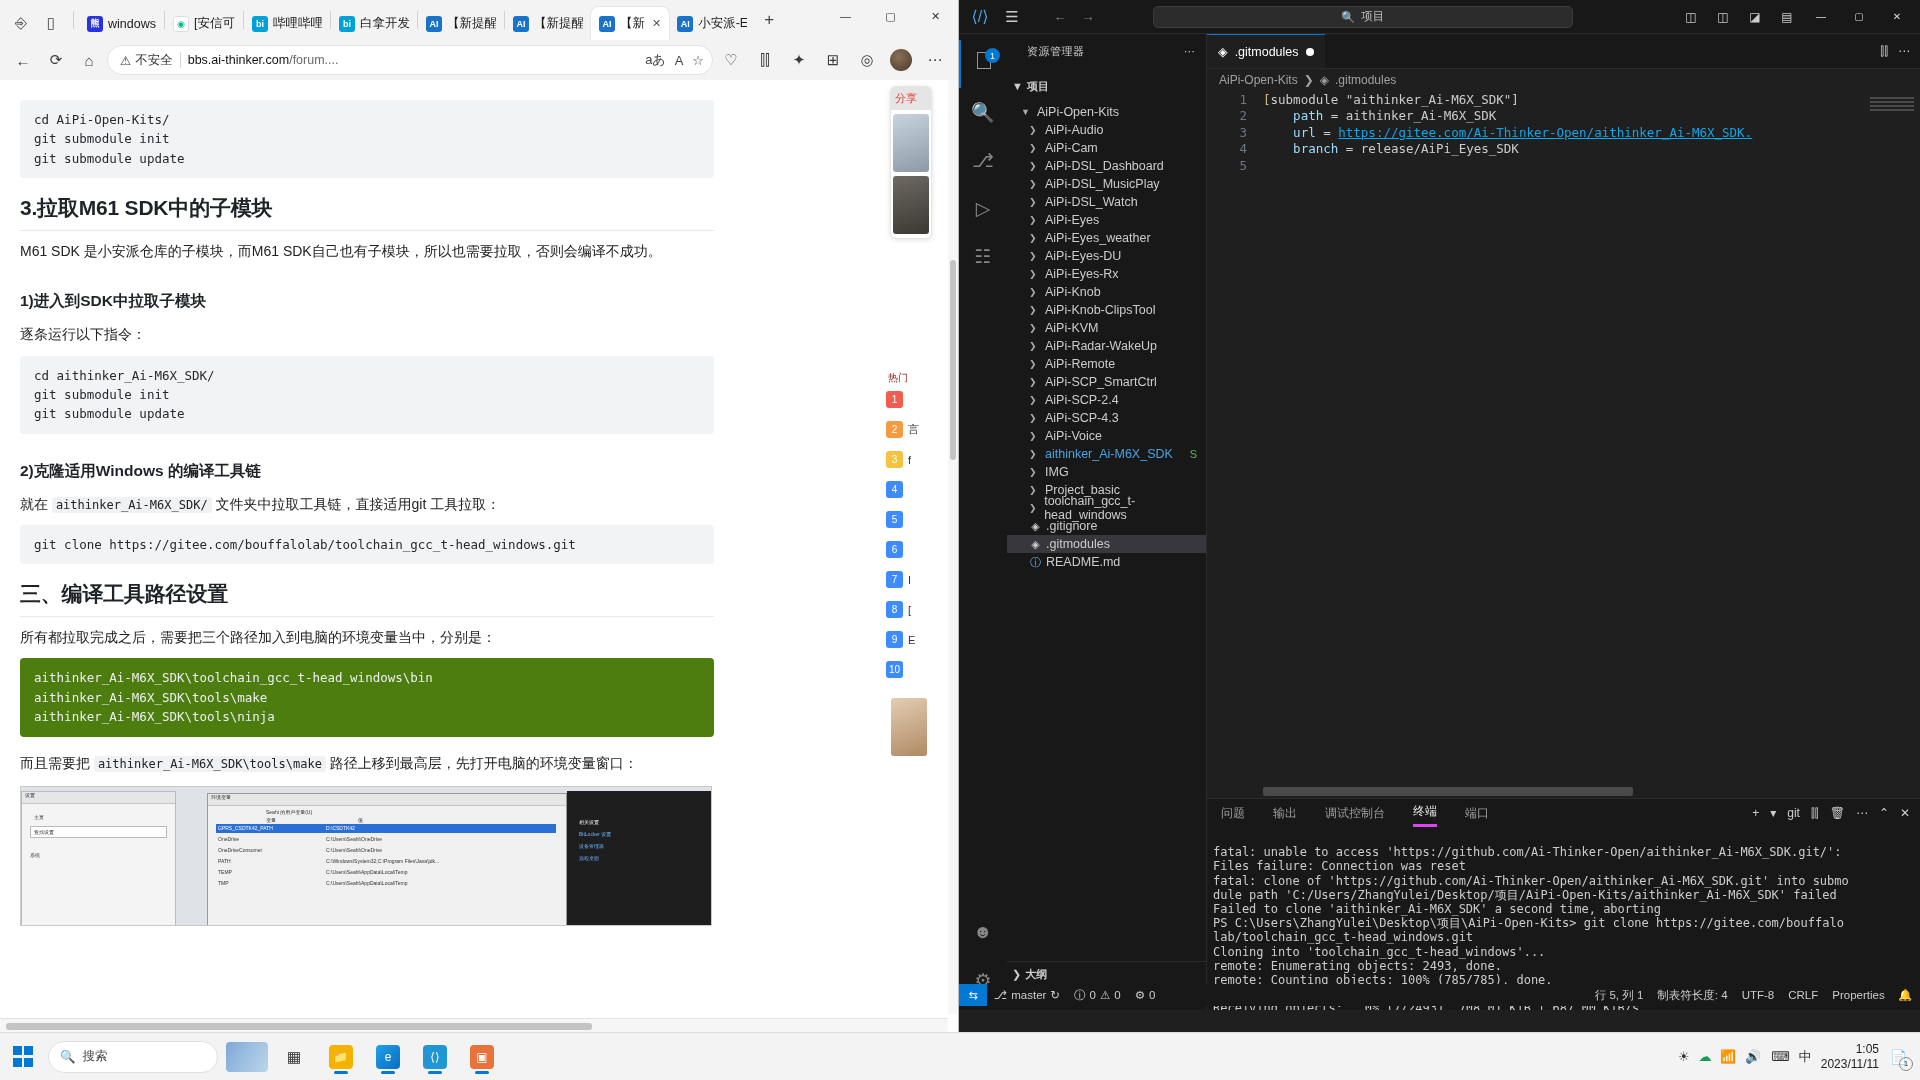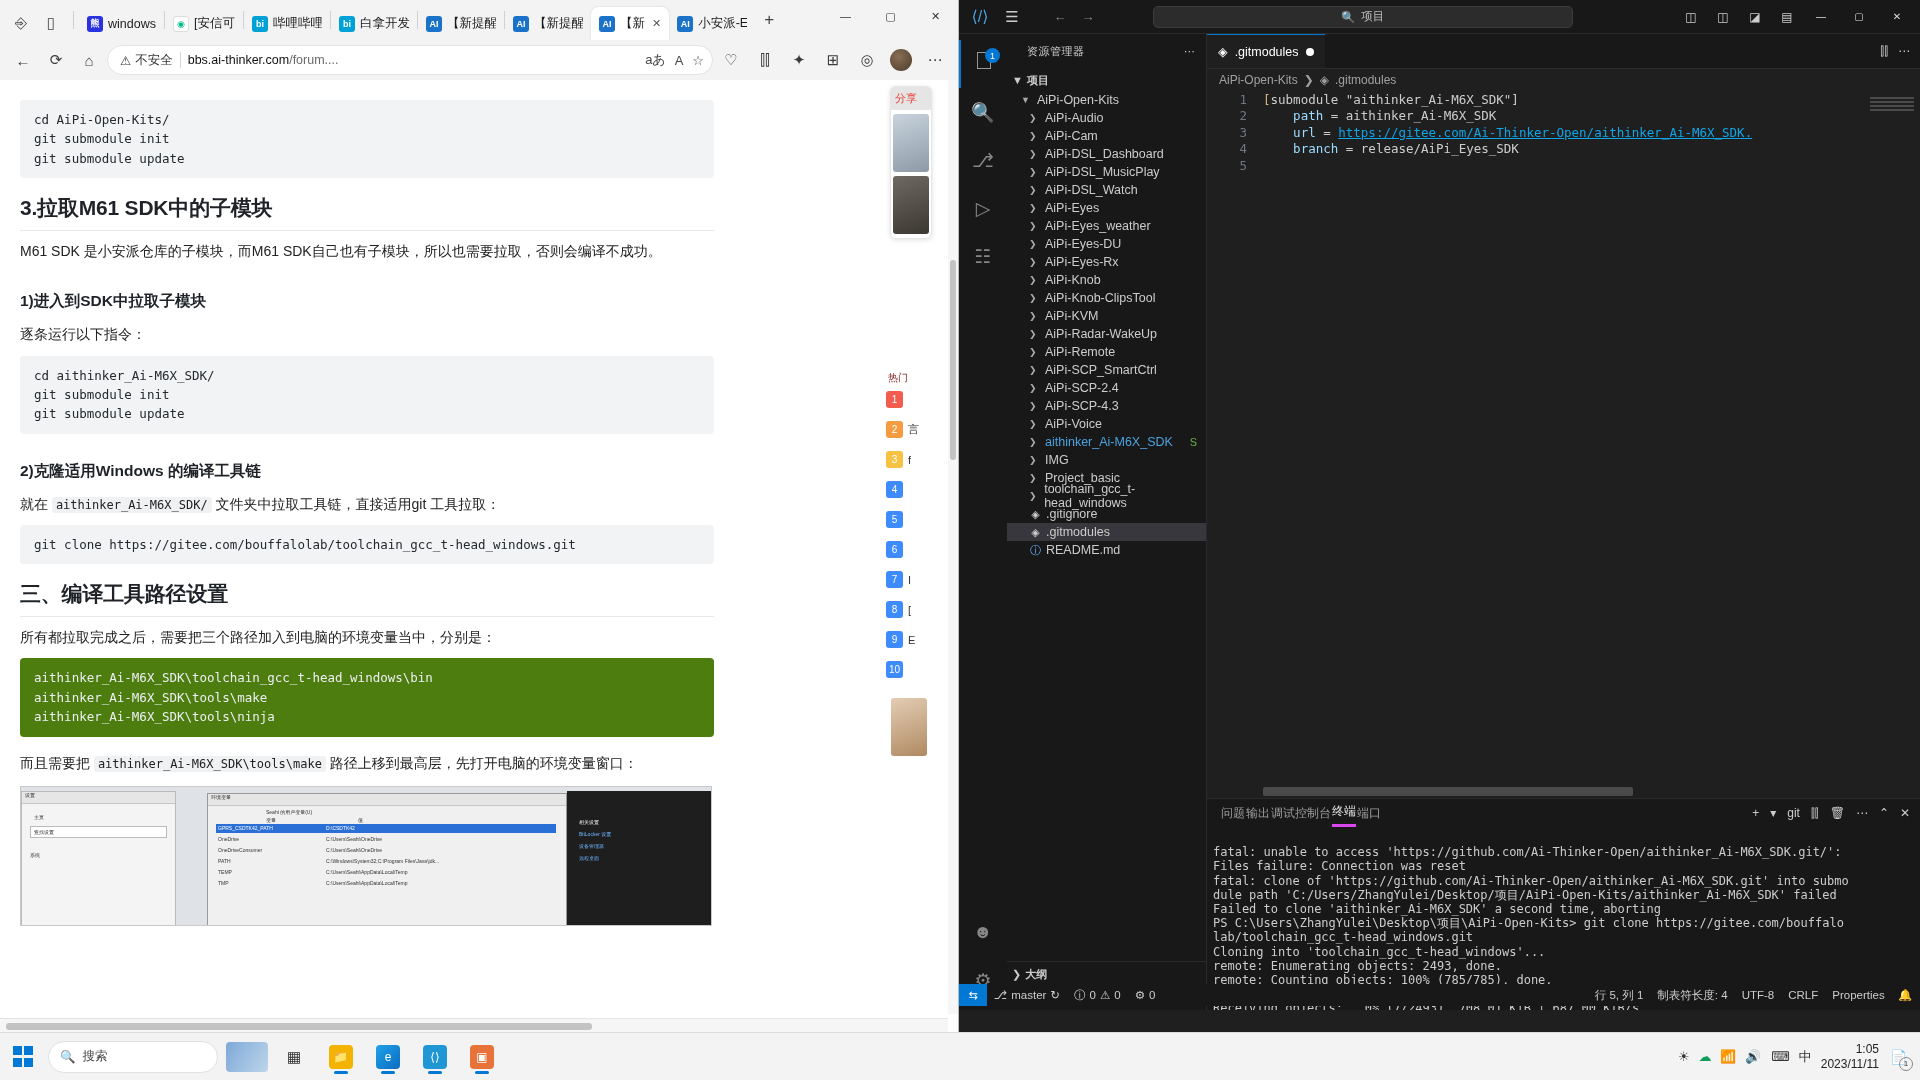--- a/index.html
+++ b/index.html
@@ -116,21 +116,21 @@
 
   .vsbody { position:absolute; left:0; top:34px; right:0; bottom:22px; display:flex; }
   .activitybar { width:48px; background:#181818; display:flex; flex-direction:column; align-items:center; padding-top:6px;}
   .actico { width:48px;height:48px; display:flex;align-items:center;justify-content:center;
             color:#868686; font-size:19px; position:relative;}
   .actico.active { color:#fff; border-left:2px solid #0078d4; }
   .actbadge { position:absolute; right:7px; top:8px; min-width:15px; height:15px; border-radius:8px;
               background:#0078d4; color:#fff; font-size:9px; display:flex;align-items:center;justify-content:center; padding:0 3px;}
   .actbottom { margin-top:auto; padding-bottom:6px;}
 
-  .sidebar { width:200px; background:#181818; display:flex; flex-direction:column; border-right:1px solid #2b2b2b;}
+  .sidebar { width:200px; background:#181818; display:flex; flex-direction:column; border-right:1px solid #2b2b2b;gap:6px;}
   .sbhead { height:35px; display:flex; align-items:center; padding:0 10px 0 20px; font-size:11px;
             letter-spacing:.5px; color:#ccc; text-transform:uppercase;}
   .sbhead .dots { margin-left:auto; letter-spacing:1px; }
   .sbsect { display:flex; align-items:center; gap:4px; height:22px; padding-left:5px;
             font-size:11px; font-weight:bold; color:#ccc; }
   .tree { flex:1; overflow:hidden; }
   .trow { display:flex; align-items:center; height:18px; padding-left:14px; font-size:12.5px; color:#ccc; gap:4px;}
   .trow.sel { background:#37373d; }
   .trow .chev { width:12px; color:#aaa; font-size:9px; display:inline-block;}
   .trow.child { padding-left:22px; }
@@ -152,21 +152,21 @@
   .lnum { width:40px; text-align:right; padding-right:16px; color:#6e7681; flex:0 0 56px;}
   .k-brkt { color:#d7ba7d;} .k-key{color:#9cdcfe;}
   .k-url { color:#0ea5e9; text-decoration:underline;}
   .k-plain { color:#cccccc;}
   .minimap { position:absolute; right:0; top:4px; width:56px; height:60px; }
   .minimap i { display:block; height:2px; background:#4a4a4a; margin:2px 6px; }
   .ehscroll { position:absolute; left:56px; right:14px; bottom:2px; height:9px;}
   .ehscroll .thumb { position:absolute; left:0; width:370px; height:9px; background:#4a4a4a; border-radius:2px;}
 
   .panel { height:212px; background:#181818; border-top:1px solid #2b2b2b; display:flex; flex-direction:column;}
-  .ptabs { height:28px; display:flex; align-items:center; gap:1px; padding-left:14px; font-size:12px; color:#9d9d9d;}
+  .ptabs { height:28px; display:flex; align-items:center; gap:28px; padding-left:14px; font-size:12px; color:#9d9d9d;}
   .ptabs .pt.active { color:#e7e7e7; border-bottom:3px solid #d946ef; height:27px; display:flex; align-items:center;}
   .ptabs .pright { margin-left:auto; display:flex; align-items:center; gap:11px; padding-right:10px; color:#ccc; font-size:12px;}
   .term { flex:1; padding:4px 0 0 6px; font-family:"DejaVu Sans Mono","Liberation Mono",monospace;
           font-size:12px; color:#cccccc; line-height:14.2px; overflow:hidden; white-space:pre;}
 
   .statusbar { position:absolute; left:959px; bottom:26px; width:961px; height:22px; background:#181818;
                display:flex; align-items:center; font-size:11.5px; color:#ccc;}
   .sb-remote { width:28px; height:22px; background:#0078d4; display:flex; align-items:center; justify-content:center; color:#fff; font-size:11px;}
   .sb-item { display:flex; align-items:center; gap:4px; padding:0 7px; height:22px;}
   .sb-right { margin-left:auto; display:flex; align-items:center;}

